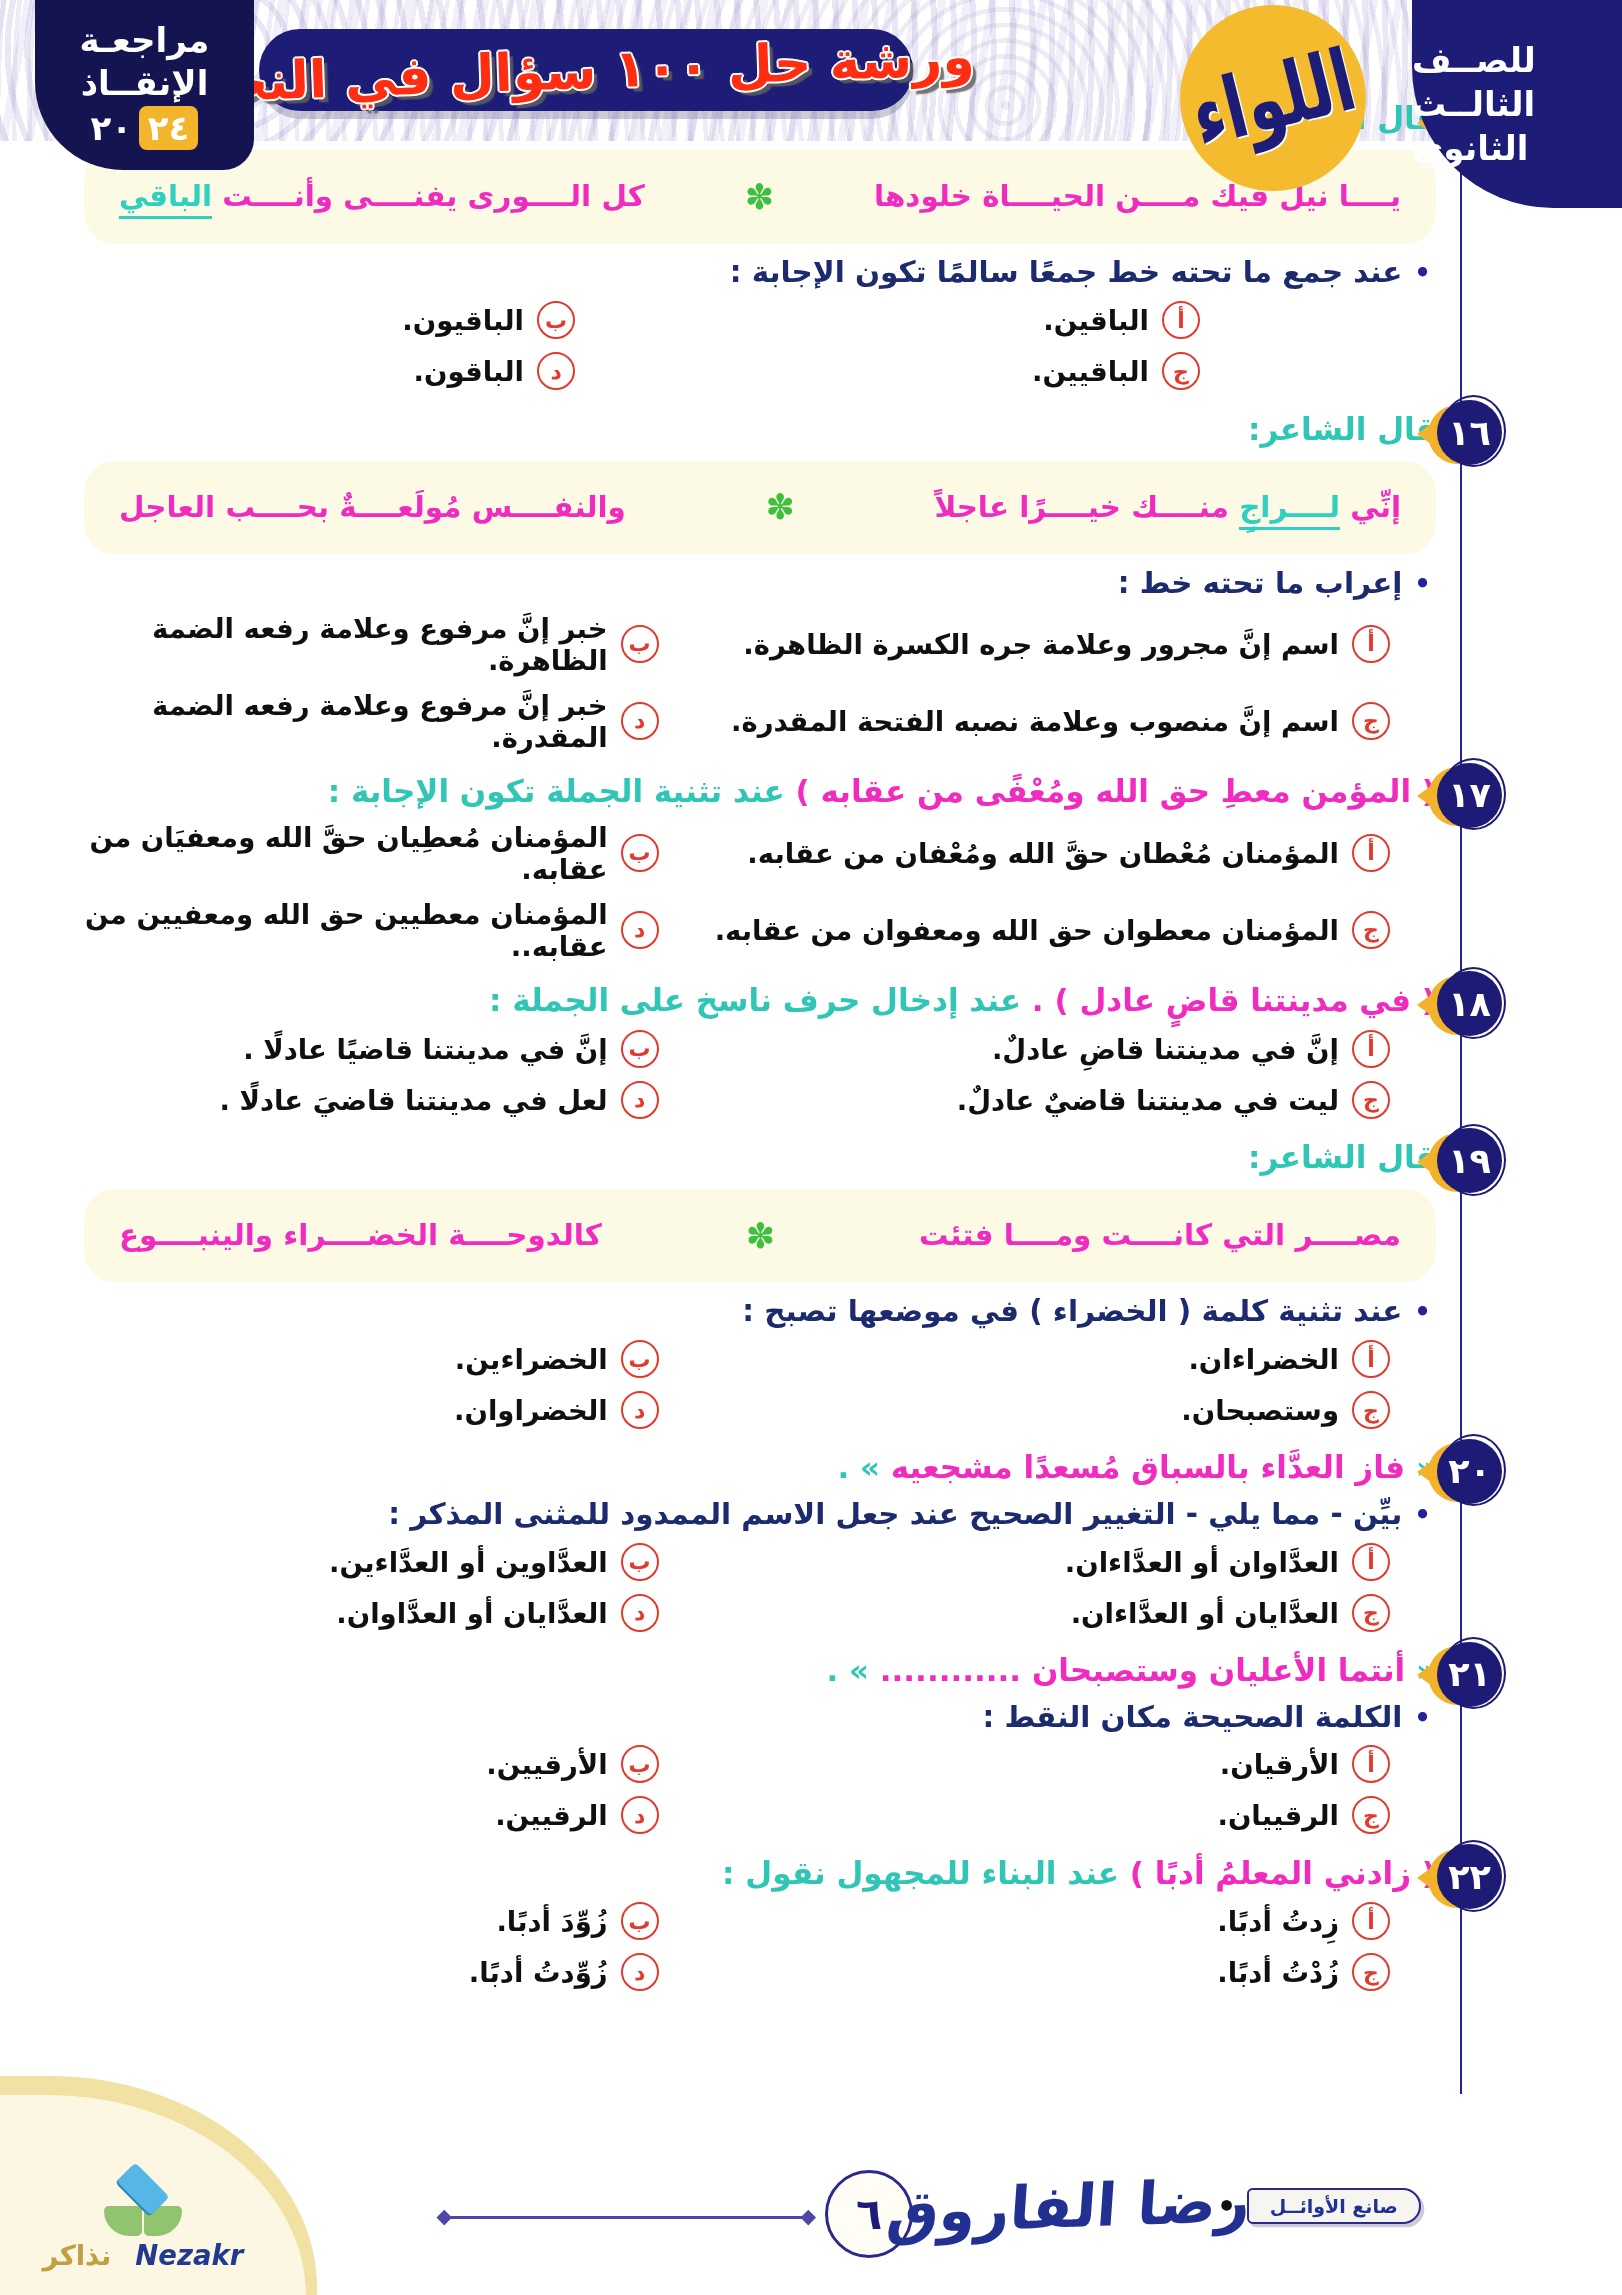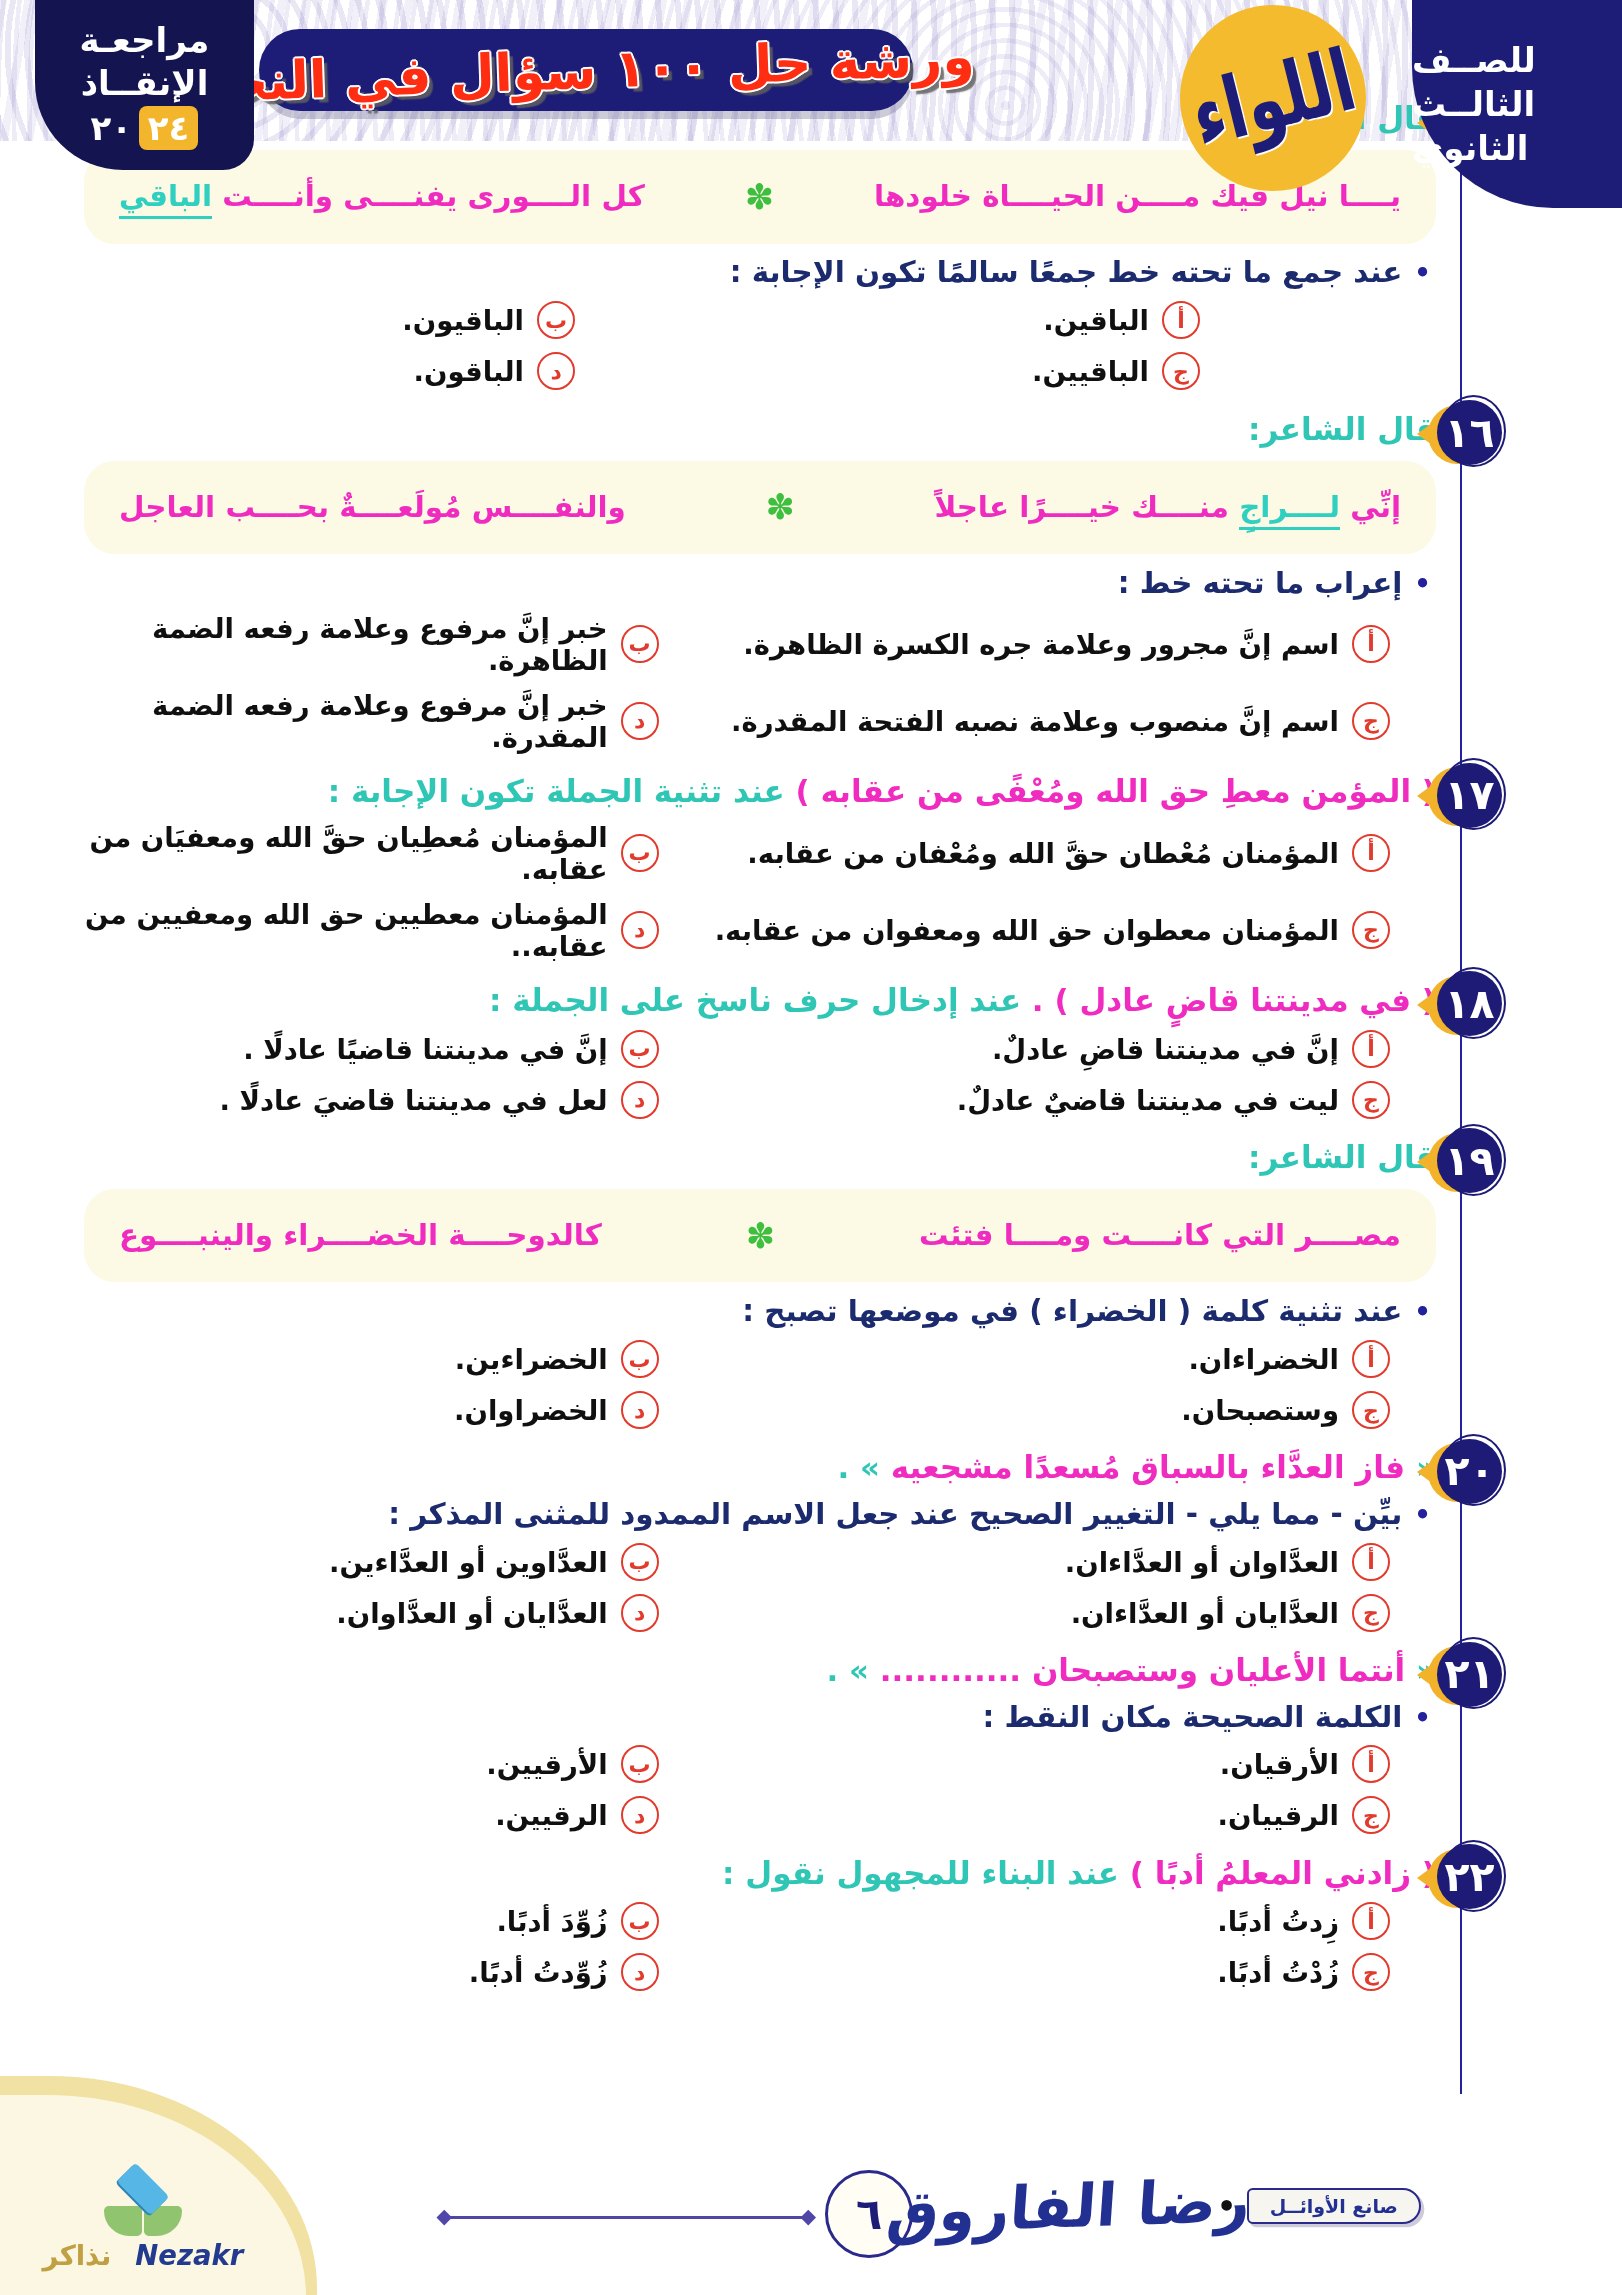--- a/index.html
+++ b/index.html
@@ -44,21 +44,21 @@
   .question{position:relative;margin-bottom:11.8px;}
 
   .badge{position:absolute;right:-68px;top:-9.2px;width:88px;height:69px;z-index:2;}
   .b-tip{position:absolute;left:1.3px;top:18.3px;width:0;height:0;border-top:16.4px solid transparent;
     border-bottom:16.4px solid transparent;border-right:22px solid #f2b32b;}
   .b-gold{position:absolute;left:11.8px;top:5.2px;width:59px;height:59px;border-radius:50%;background:#f2b32b;}
   .b-ring{position:absolute;left:25px;top:-3.9px;width:65px;height:72px;border:2px solid #1d1b75;
     border-radius:50%;box-sizing:border-box;}
   .b-navy{position:absolute;left:21px;top:0.7px;width:65px;height:65px;border-radius:50%;background:#1d1b75;
     display:flex;align-items:center;justify-content:center;}
-  .b-num{color:#fff;font-size:41px;}
+  .b-num{color:#fff;font-size:35px;}
 
   .q-intro{min-height:47px;font-size:31px;line-height:1.35;margin-bottom:2.6px;padding-left:39px;}
   .q-intro .t{color:#2fc6b5;}
   .q-intro .m{color:#f02cc0;}
 
   .poem-box{background:#fcf9e4;border-radius:31px;padding:19.6px 35px;margin:5.2px 0 11.8px;
     display:flex;align-items:center;justify-content:space-between;gap:18.3px;
     font-size:29.4px;color:#f02cc0;line-height:1.55;}
   .hemi{white-space:nowrap;}
   .mark{color:#2fd0bf;border-bottom:3.9px solid #2fd0bf;padding-bottom:3.3px;}

